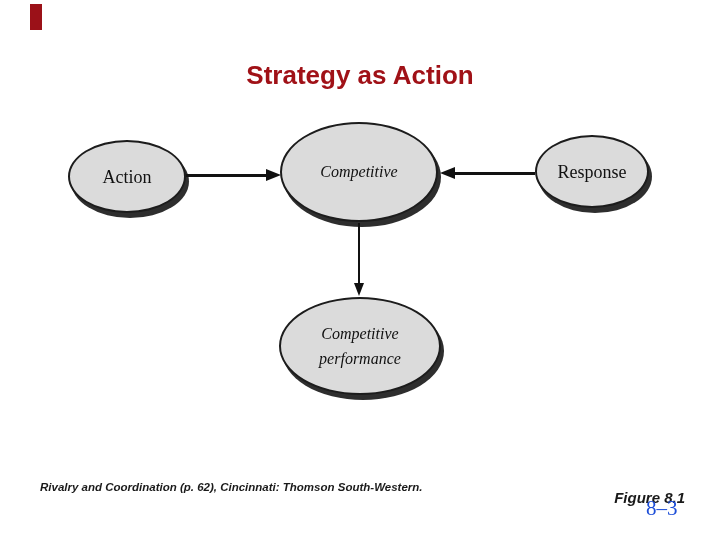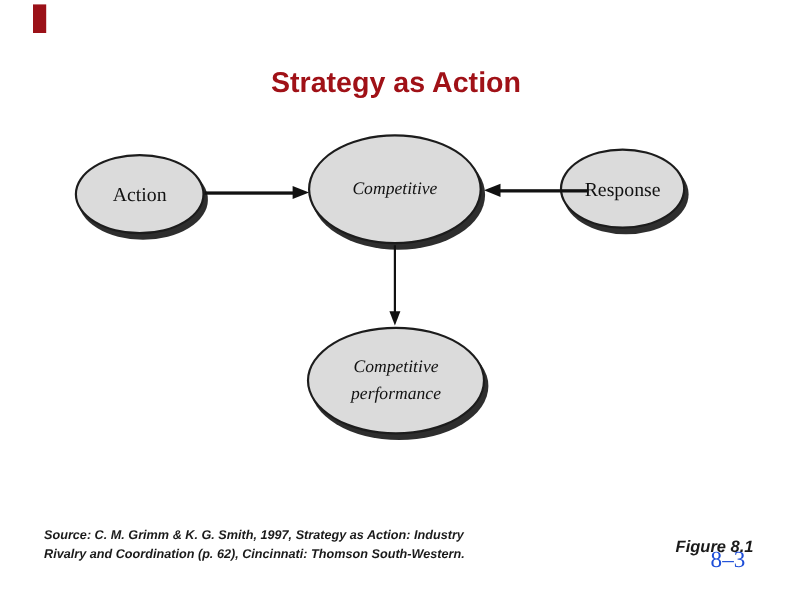--- a/index.html
+++ b/index.html
@@ -52,21 +52,21 @@
   }
   .node-action {
     left: 68px;  top: 140px;
     width: 118px; height: 73px;
   }
   .node-interaction {
     left: 280px; top: 122px;
     width: 158px; height: 100px;
   }
   .node-response {
-    left: 509px; top: 135px;
+    left: 535px; top: 135px;
     width: 114px; height: 73px;
   }
   .node-advantage {
     left: 279px; top: 297px;
     width: 162px; height: 98px;
   }
   .node-label-plain {
     font-family: "Liberation Serif", serif;
     font-size: 18px;
     font-weight: normal;
@@ -173,20 +173,19 @@
   <div class="arrow-line line-action"></div>
   <div class="arrowhead head-right"></div>
 
   <div class="arrow-line line-response"></div>
   <div class="arrowhead head-left"></div>
 
   <div class="arrow-line line-down"></div>
   <div class="arrowhead head-down"></div>
 
   <div class="source-note">
-    <div>Source: C. M. Grimm &amp; K. G. Smith, 1997, Strategy as Action: Industry</div>
     <div>Rivalry and Coordination (p. 62), Cincinnati: Thomson South-Western.</div>
   </div>
 
   <div class="figure-label">Figure 8.1</div>
   <div class="page-number">8–3</div>
 
 </div>
 
 </body></html>

